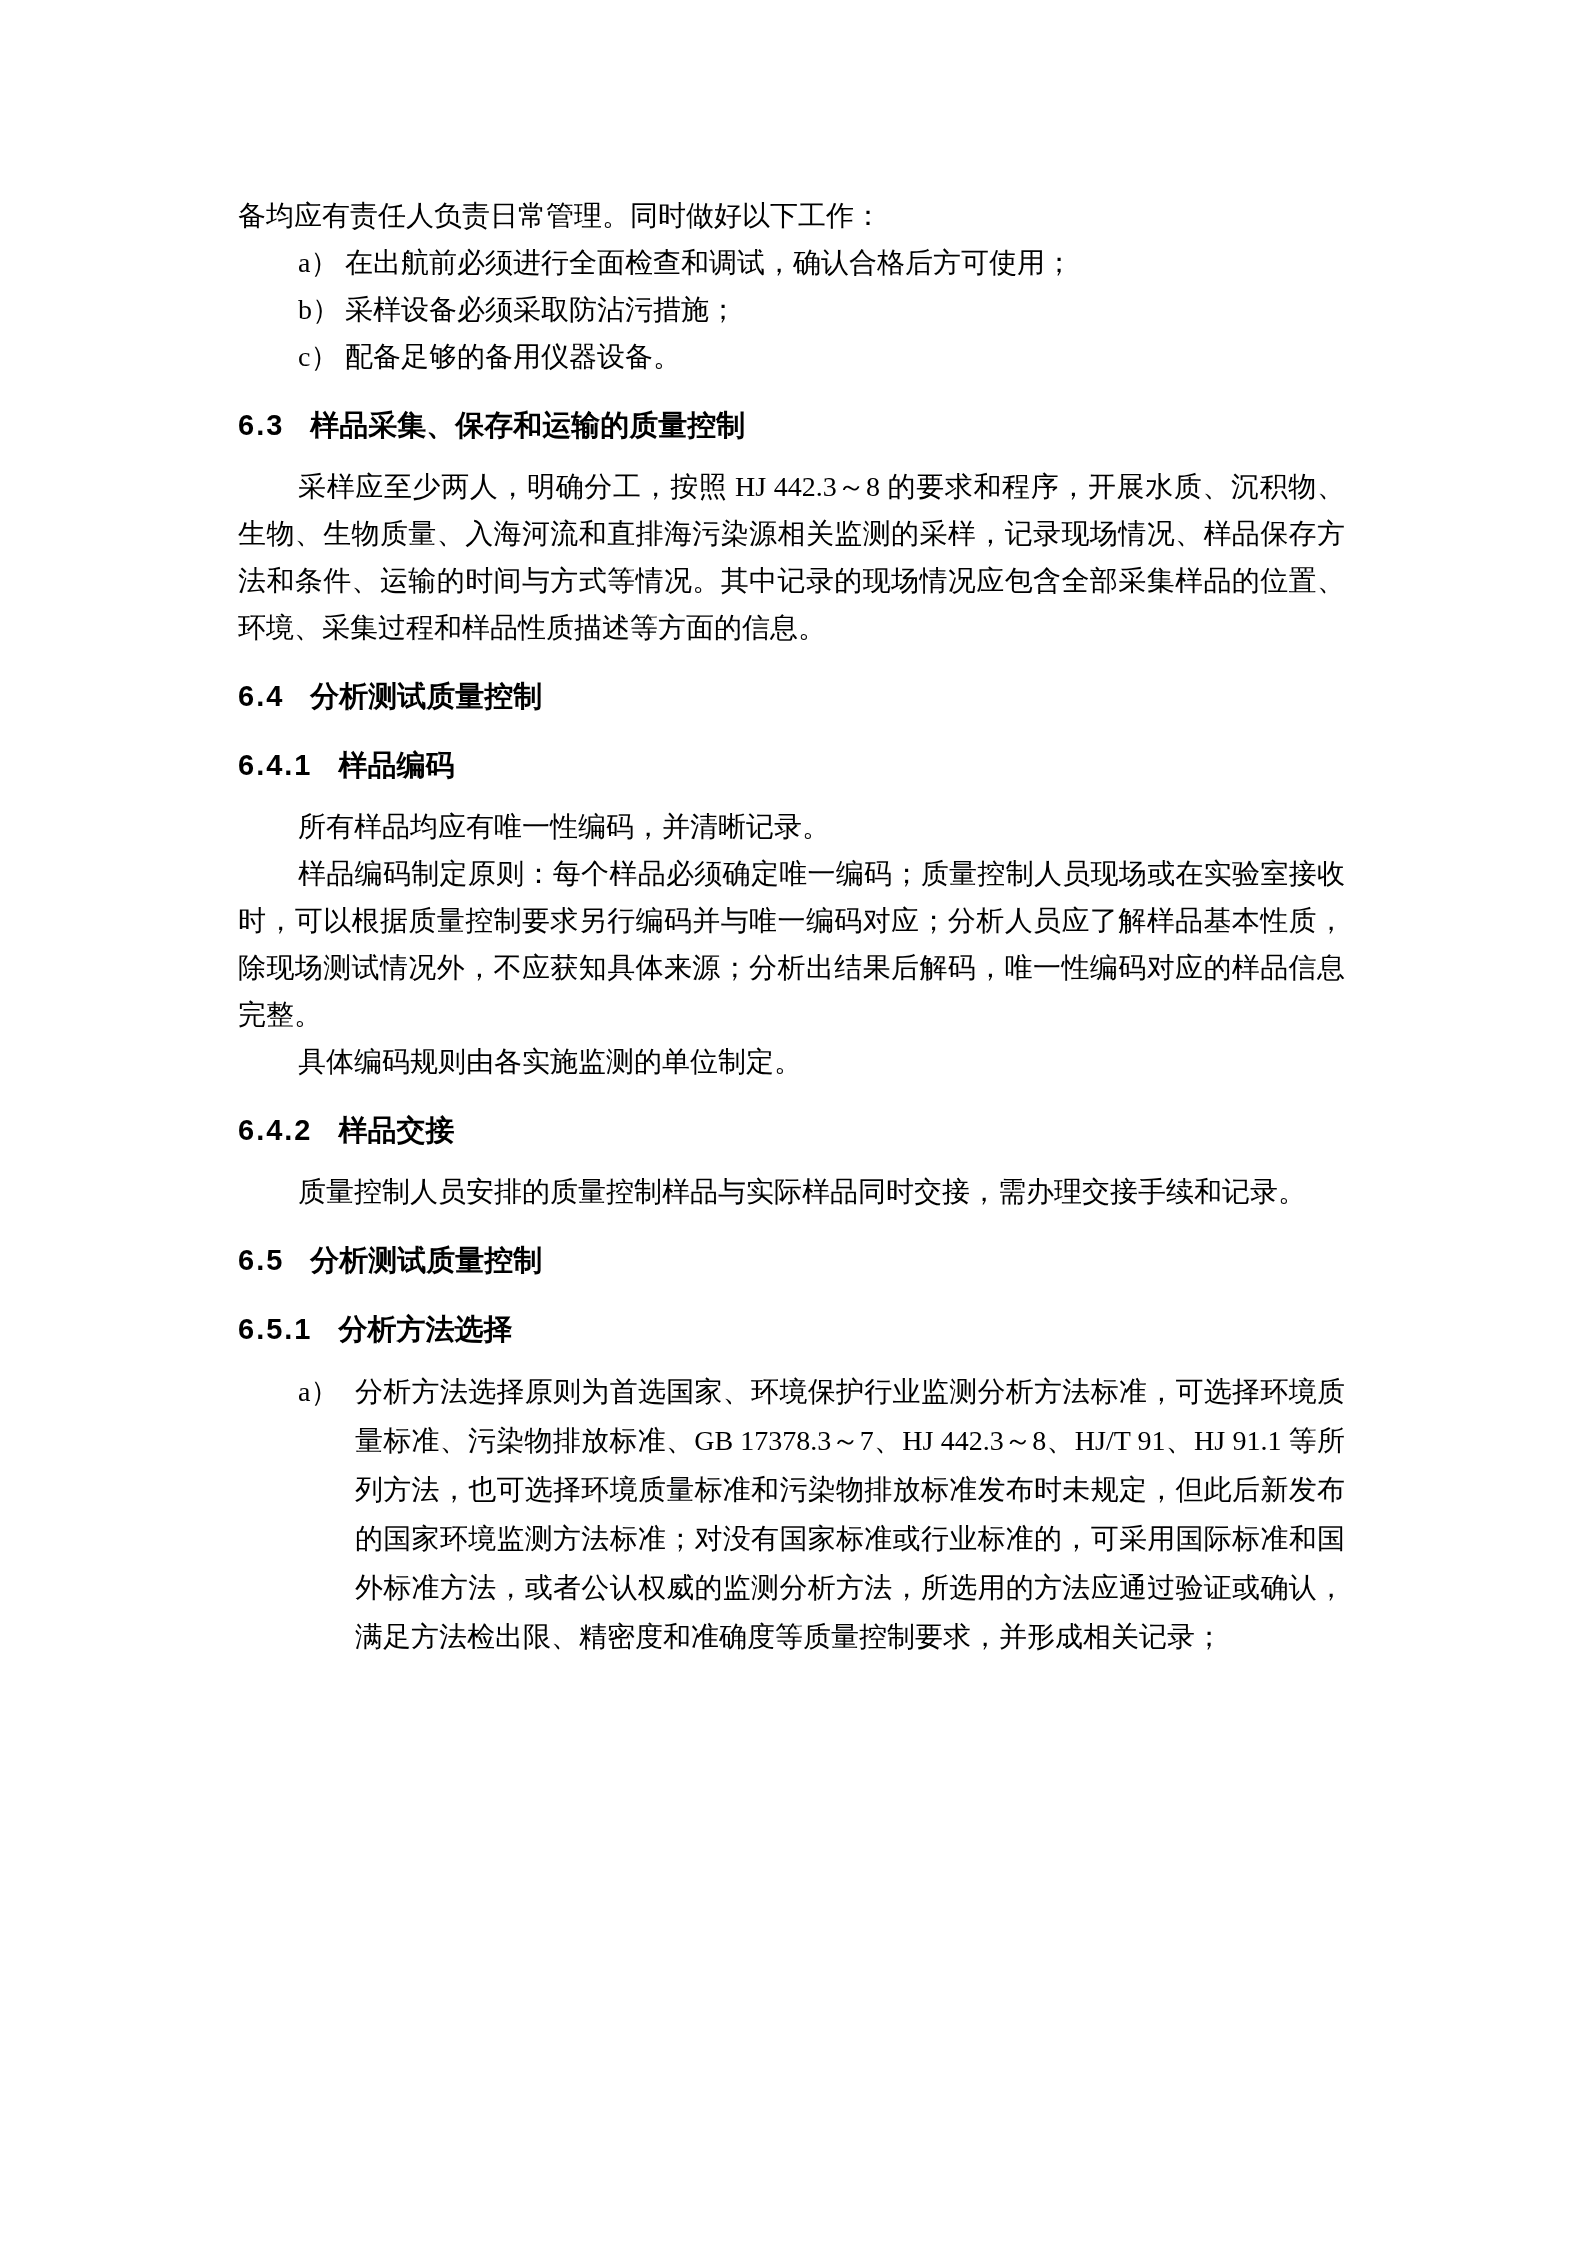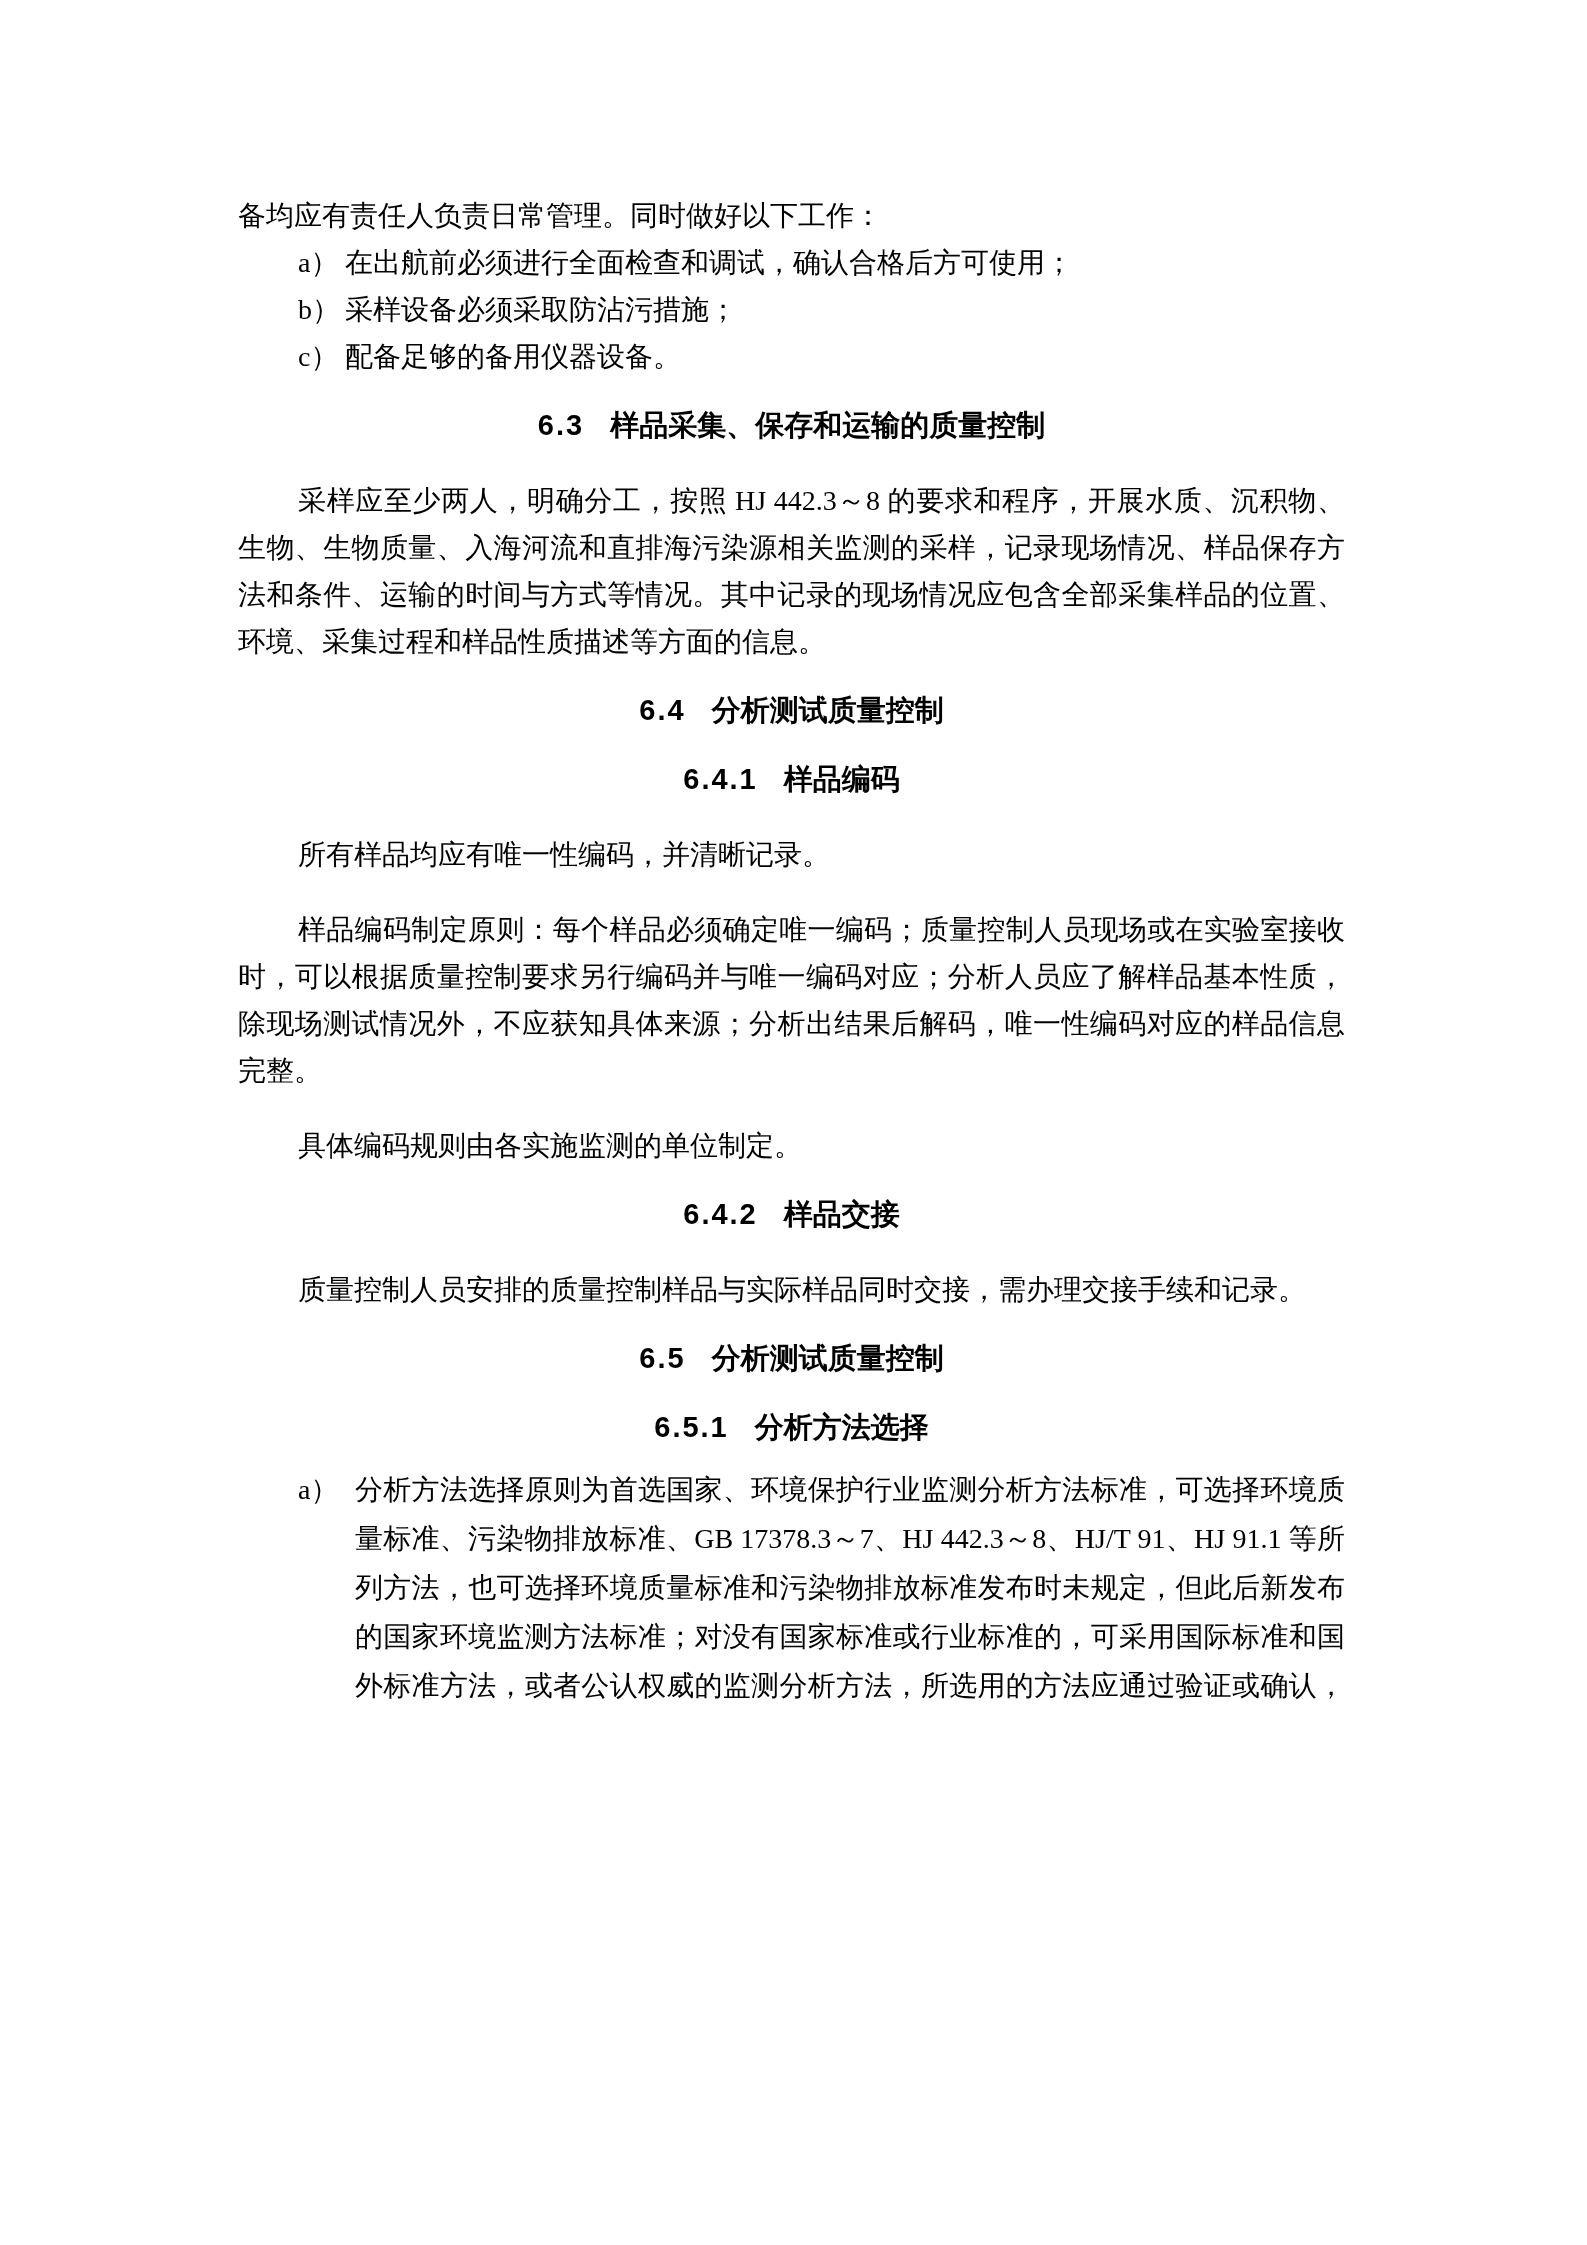--- a/index.html
+++ b/index.html
@@ -14,21 +14,21 @@
   }
   .content {
     position: absolute;
     left: 238px;
     top: 192px;
     width: 1107px;
     font-size: 28px;
     line-height: 47px;
   }
   p { margin: 0; text-align: justify; }
-  .indent { text-indent: 60px; margin-top: 28px; }
+  .indent { text-indent: 60px; }
   .no-indent { text-indent: 0; }
 
   
   .abc-item {
     position: relative;
     padding-left: 107px;
     text-align: justify;
   }
   .abc-item .item-label {
     position: absolute;
@@ -48,21 +48,21 @@
     left: 60px;
     top: 0;
   }
 
   .heading {
     font-family: "Liberation Sans", "DejaVu Sans", sans-serif;
     font-weight: 700;
     font-size: 29px;
     line-height: 47px;
     margin: 22px 0 14px 0;
-    text-align: center;
+    text-align: left;
   }
   .heading .h-num { margin-right: 26px; letter-spacing: 2px; }
 
   .page-number {
     position: absolute;
     left: 240px;
     top: 2072px;
     font-size: 32px;
     line-height: 30px;
     font-family: "Liberation Serif", "DejaVu Serif", serif;

